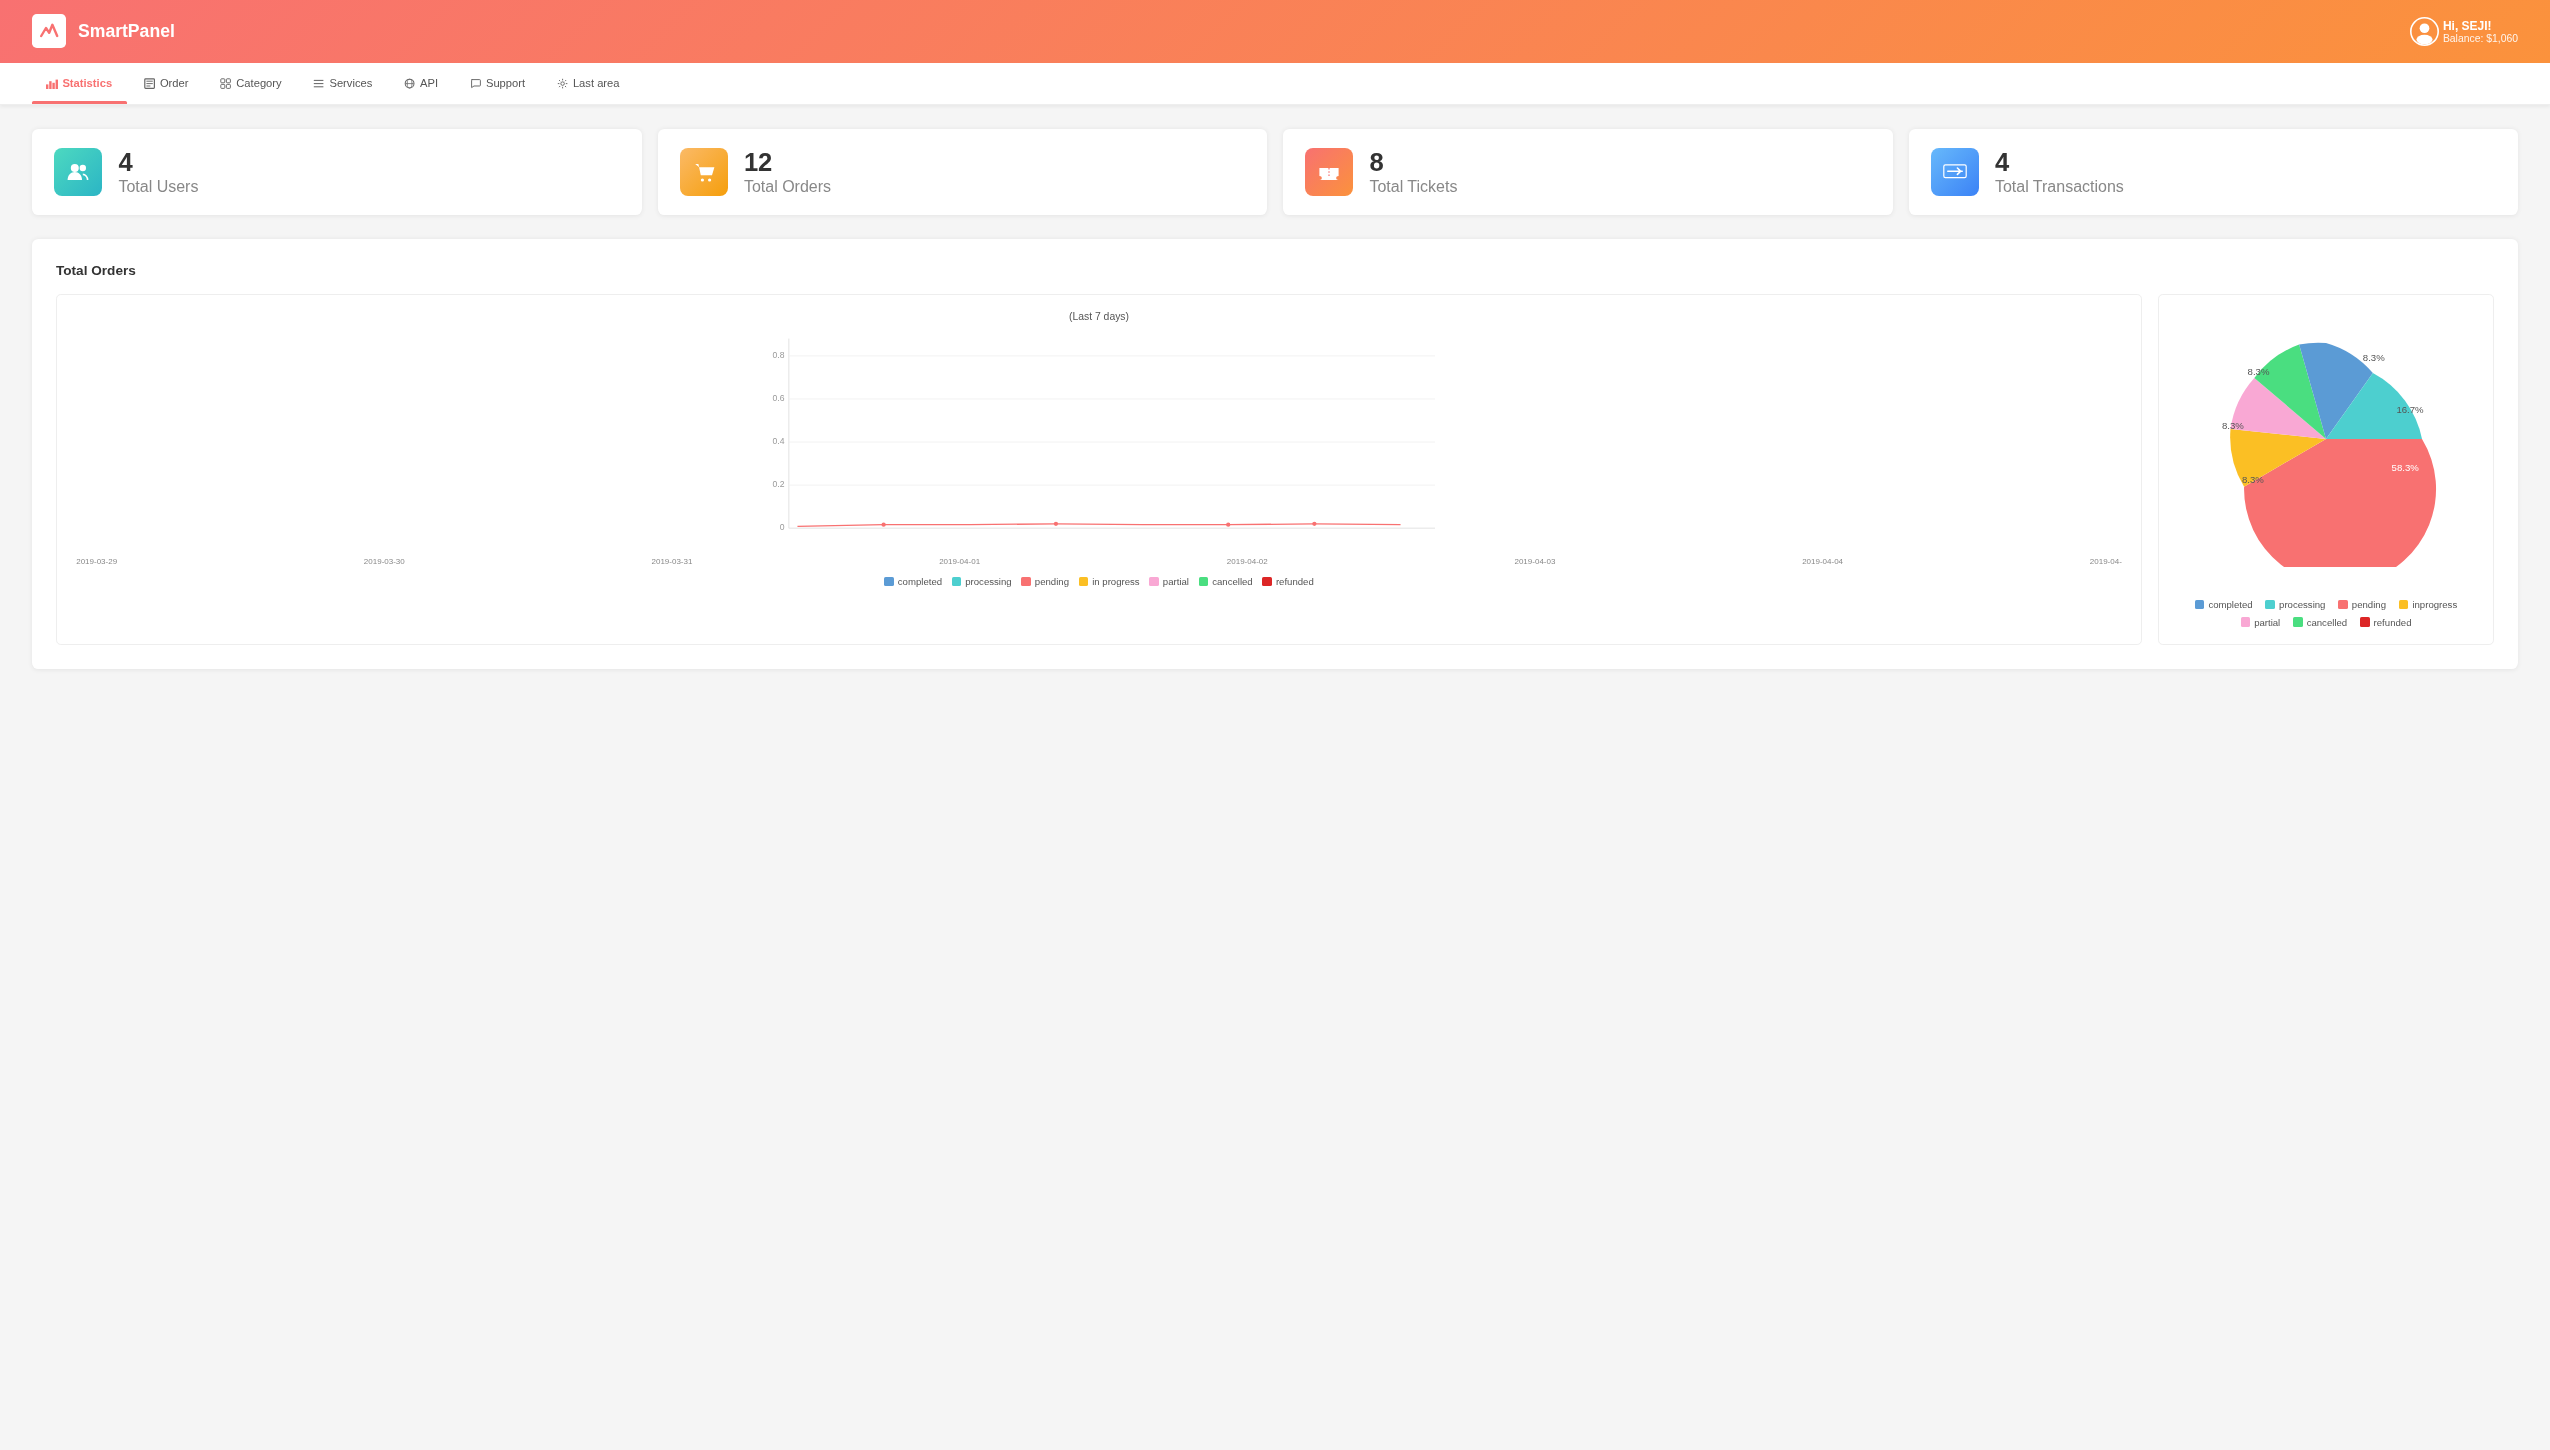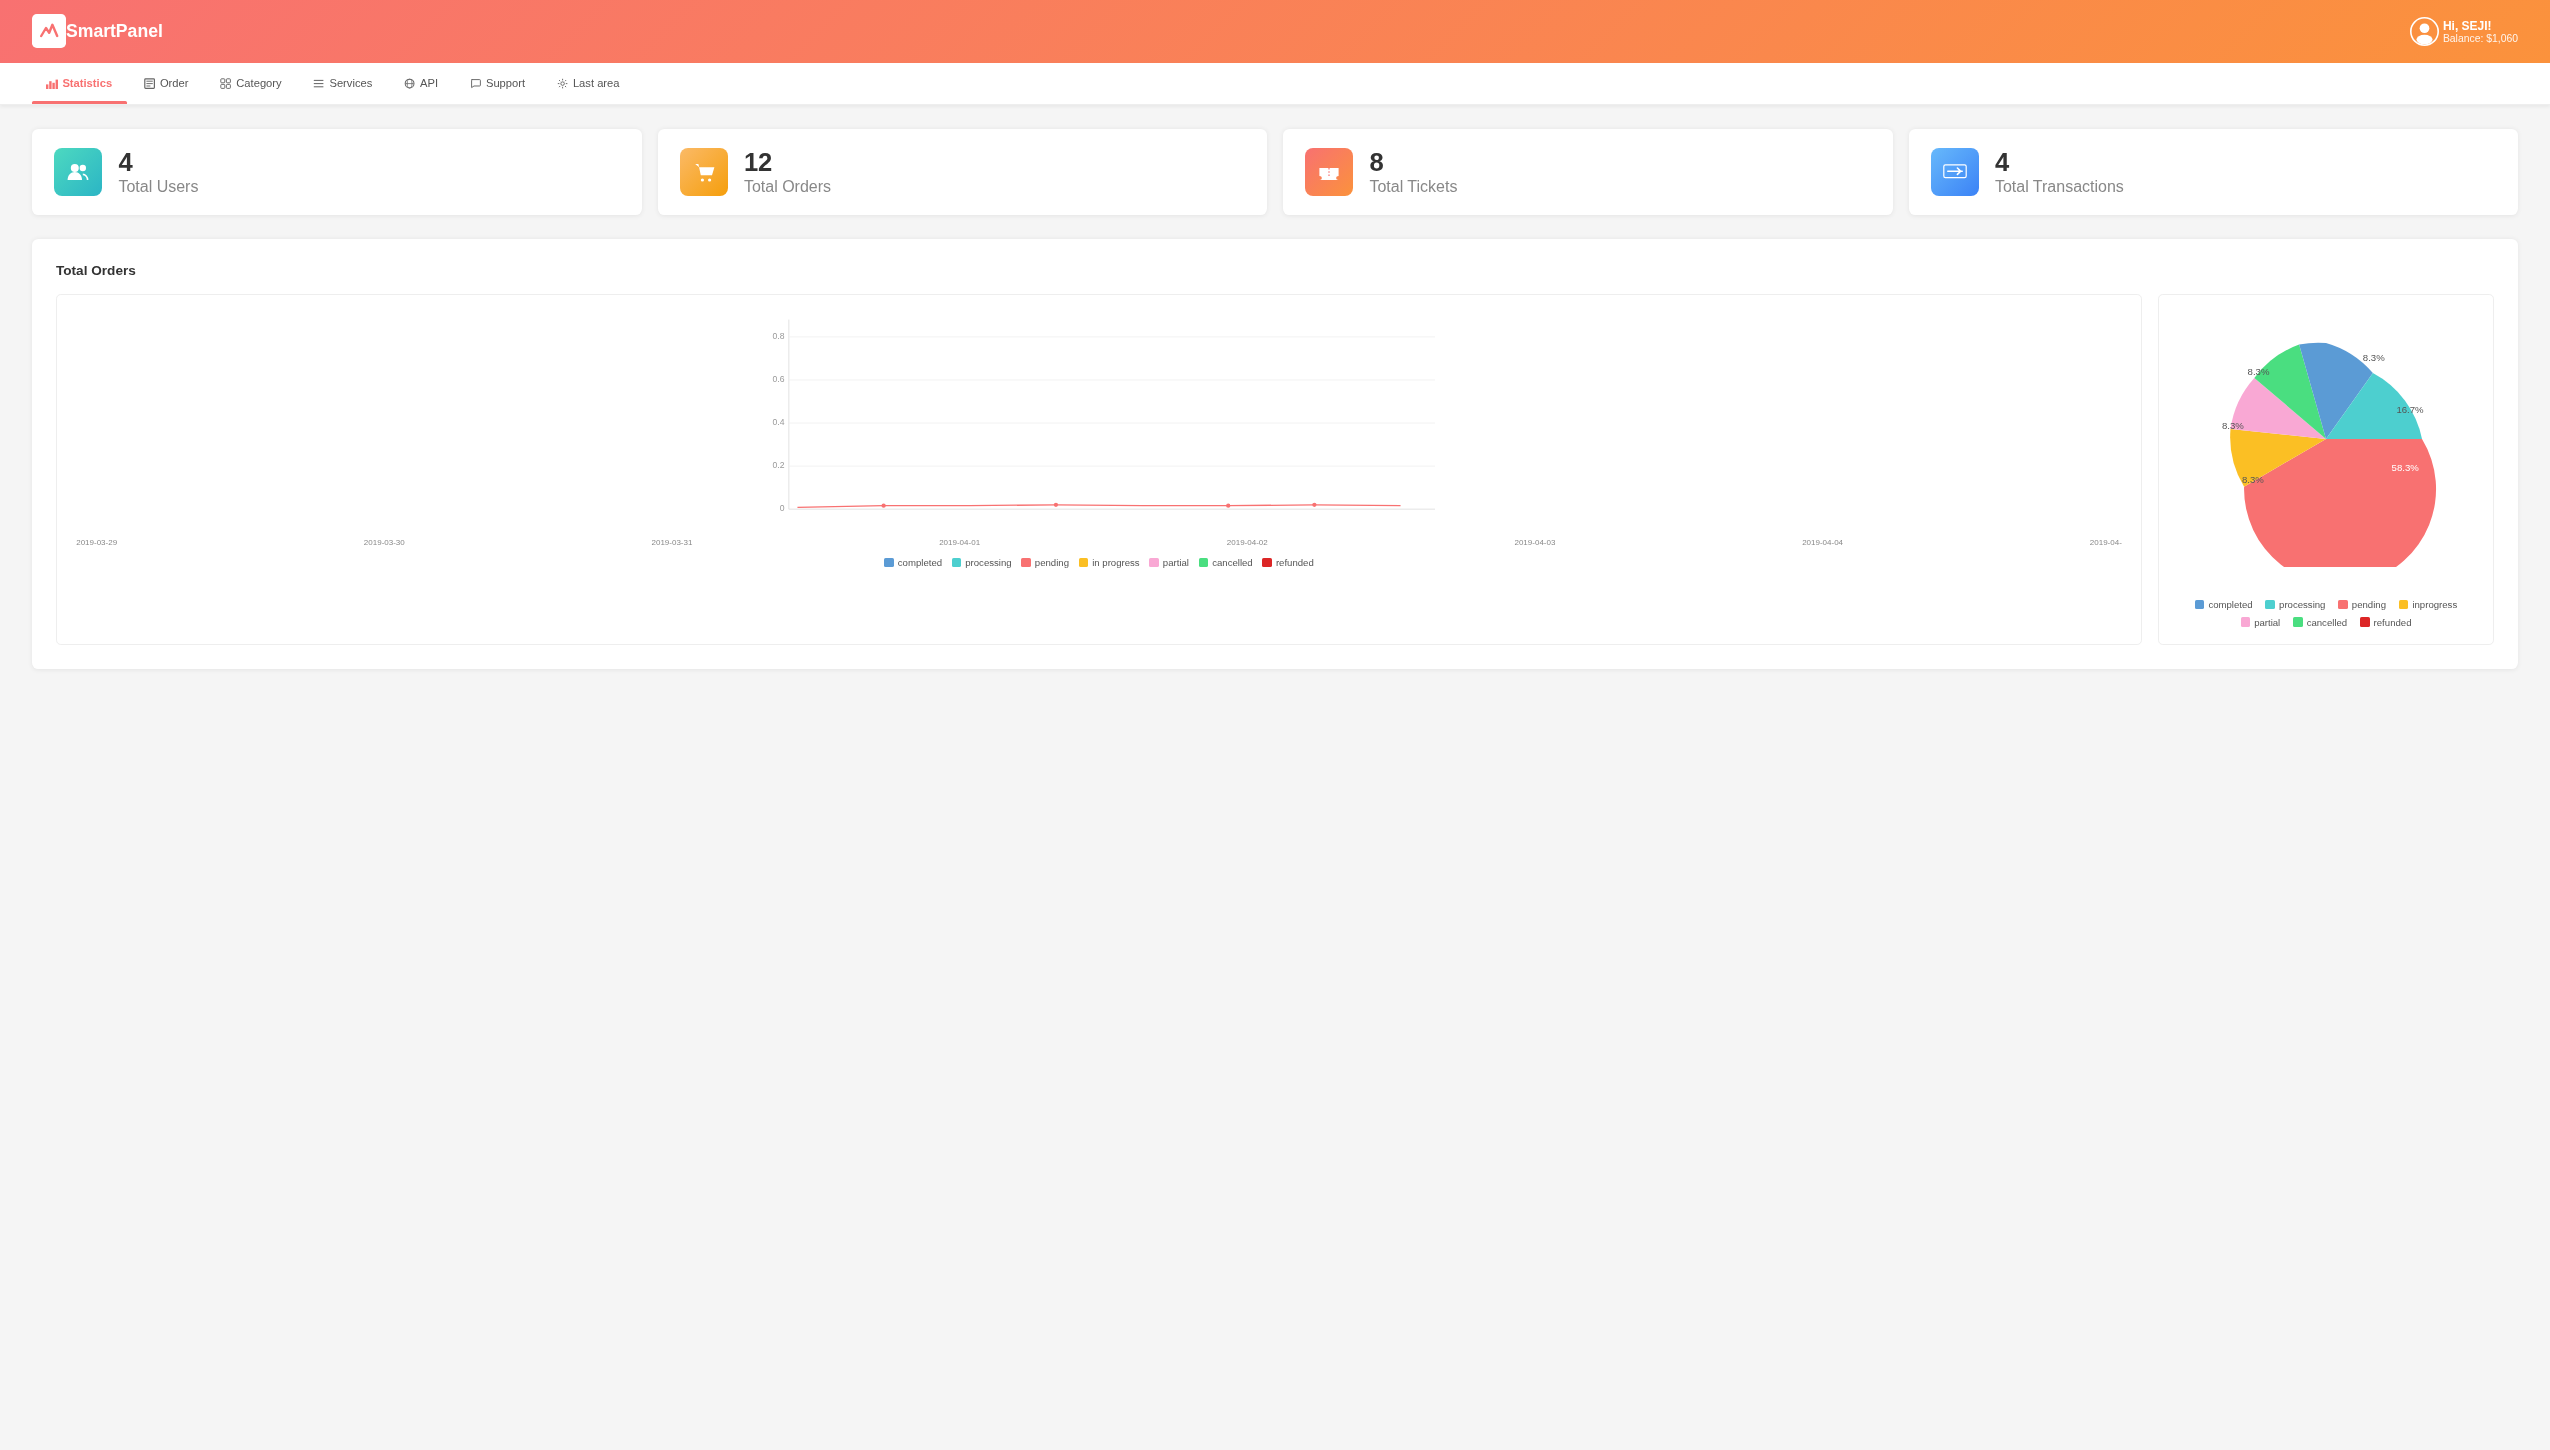--- a/index.html
+++ b/index.html
@@ -9,21 +9,21 @@
     .header {
       background: linear-gradient(135deg, #f87171 0%, #fb923c 100%);
       padding: 14.4px 32px;
       display: flex;
       align-items: center;
       justify-content: space-between;
     }
     .logo {
       display: flex;
       align-items: center;
-      gap: 0;
+      gap: 12px;
       color: white;
       font-size: 17.6px;
       font-weight: bold;
     }
     .logo-icon {
       width: 34px;
       height: 34px;
       background: white;
       border-radius: 4.8px;
       display: flex;
@@ -334,20 +334,21 @@
         <div class="stat-label">Total Transactions</div>
       </div>
     </div>
   </div>
 
   <div class="charts-section">
     <div class="charts-title">Total Orders</div>
     <div class="charts-row">
 
       <div class="chart-box">
+        <div class="chart-subtitle">(Last 7 days)</div>
         <div class="line-chart-area">
           <svg class="svg-line-chart" viewBox="0 0 800 260">
 
             <line x1="40" y1="10" x2="40" y2="230" stroke="#ddd" stroke-width="1"></line>
 
             <line x1="40" y1="230" x2="790" y2="230" stroke="#ddd" stroke-width="1"></line>
 
             <line x1="40" y1="180" x2="790" y2="180" stroke="#f0f0f0" stroke-width="1"></line>
             <line x1="40" y1="130" x2="790" y2="130" stroke="#f0f0f0" stroke-width="1"></line>
             <line x1="40" y1="80" x2="790" y2="80" stroke="#f0f0f0" stroke-width="1"></line>

